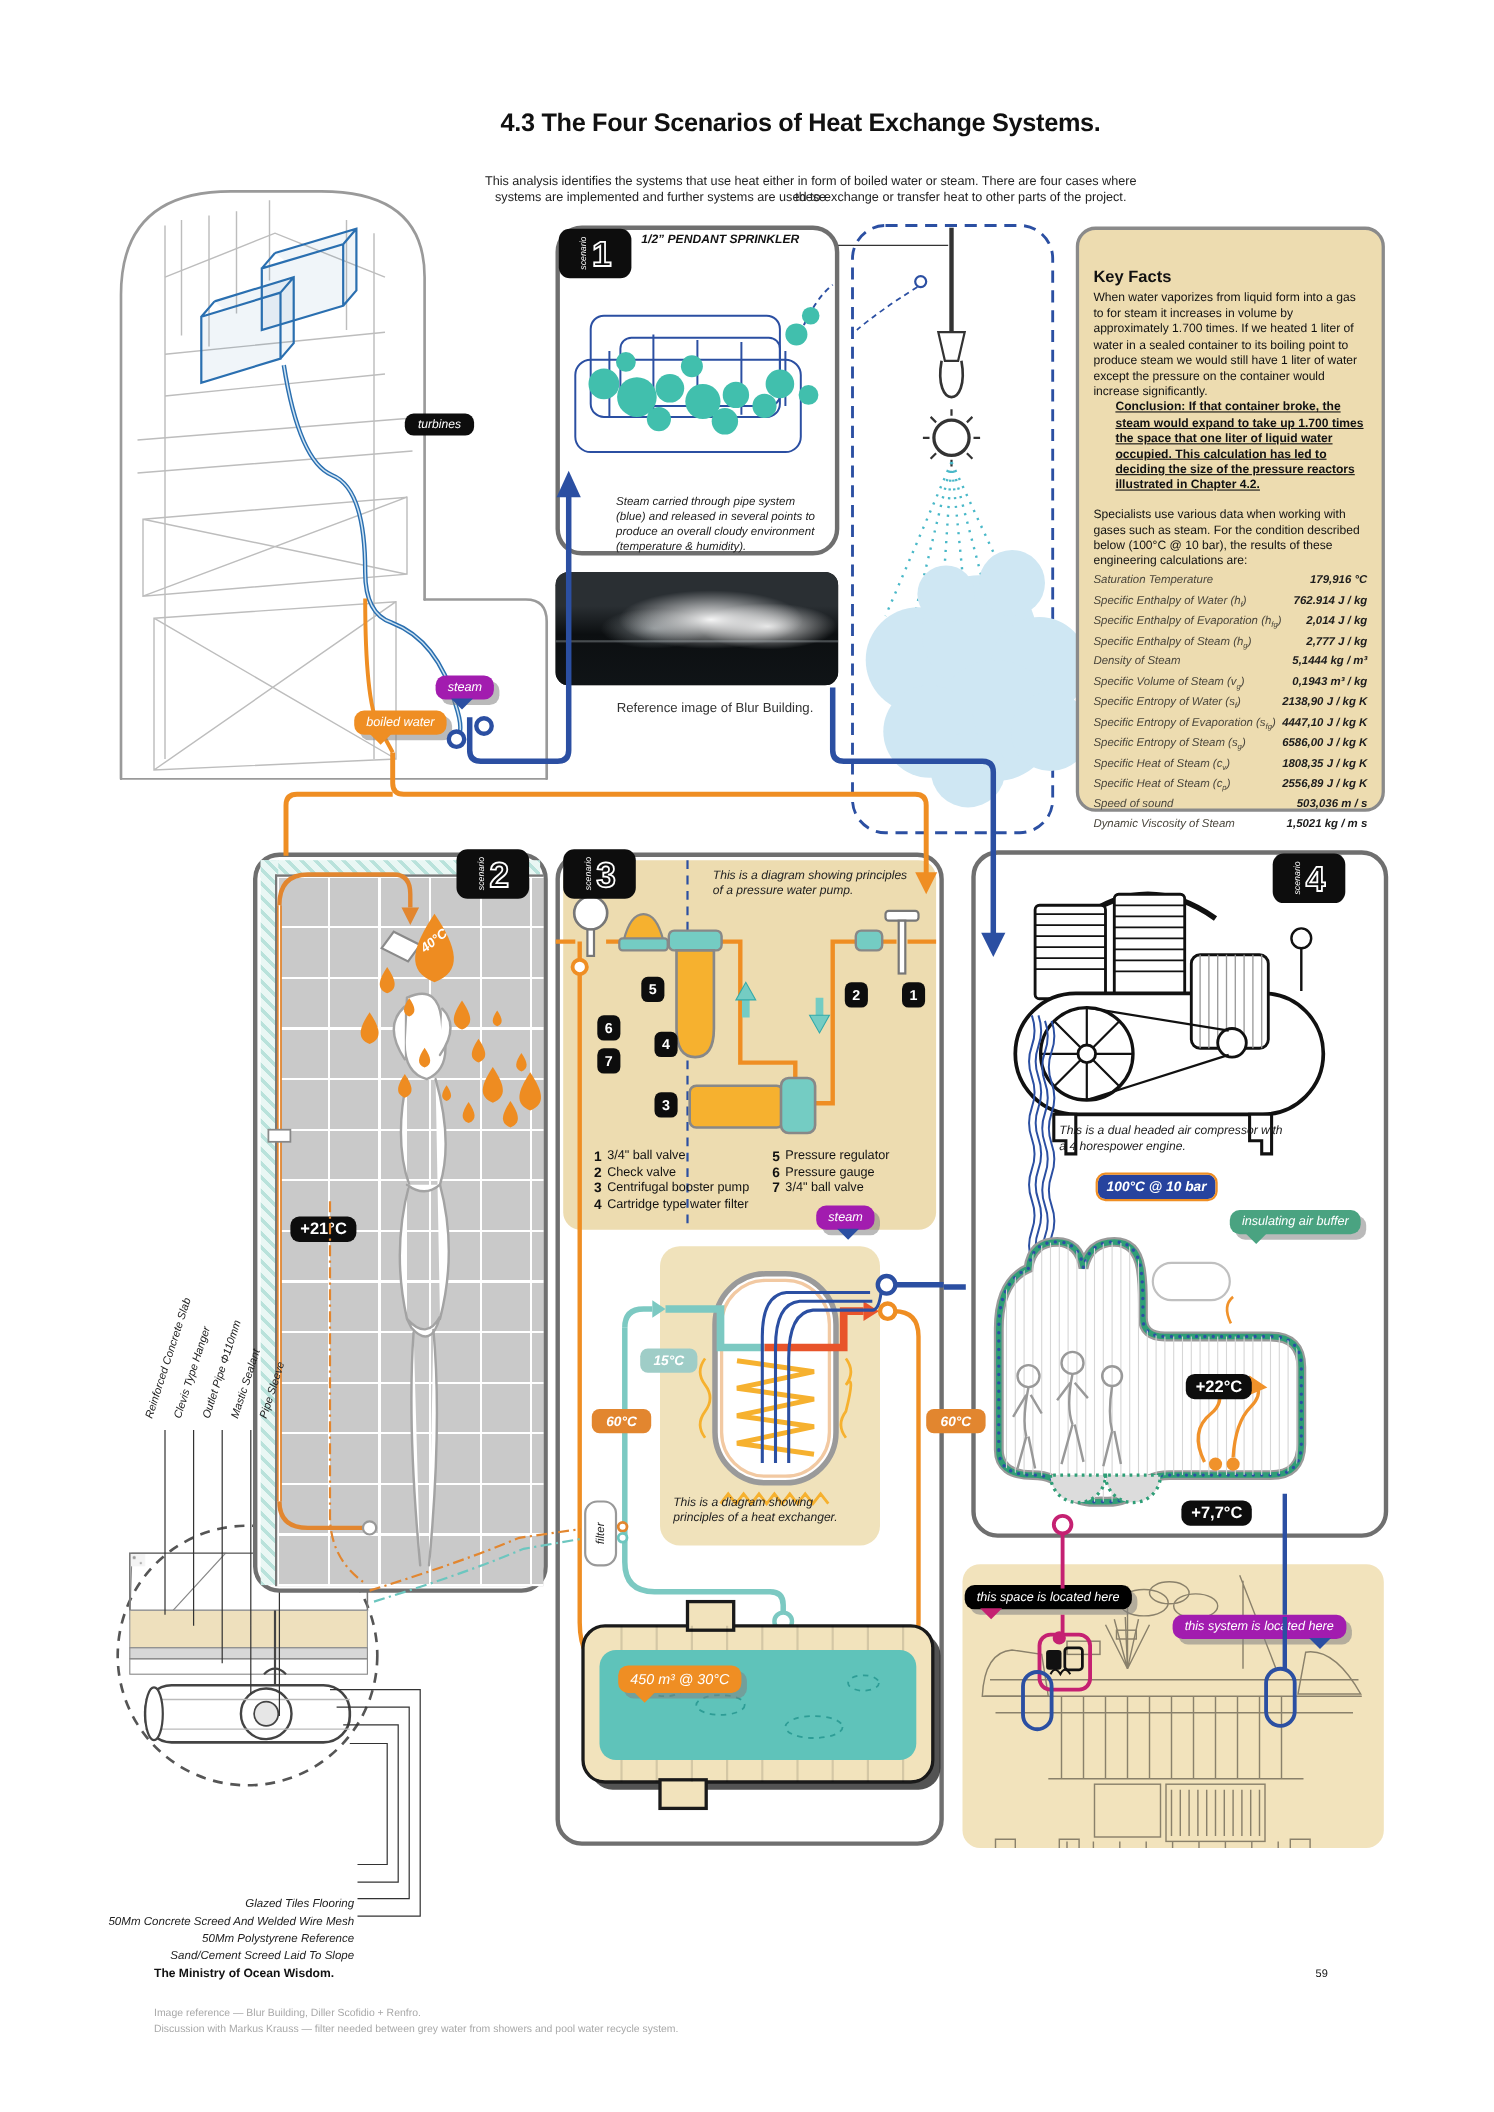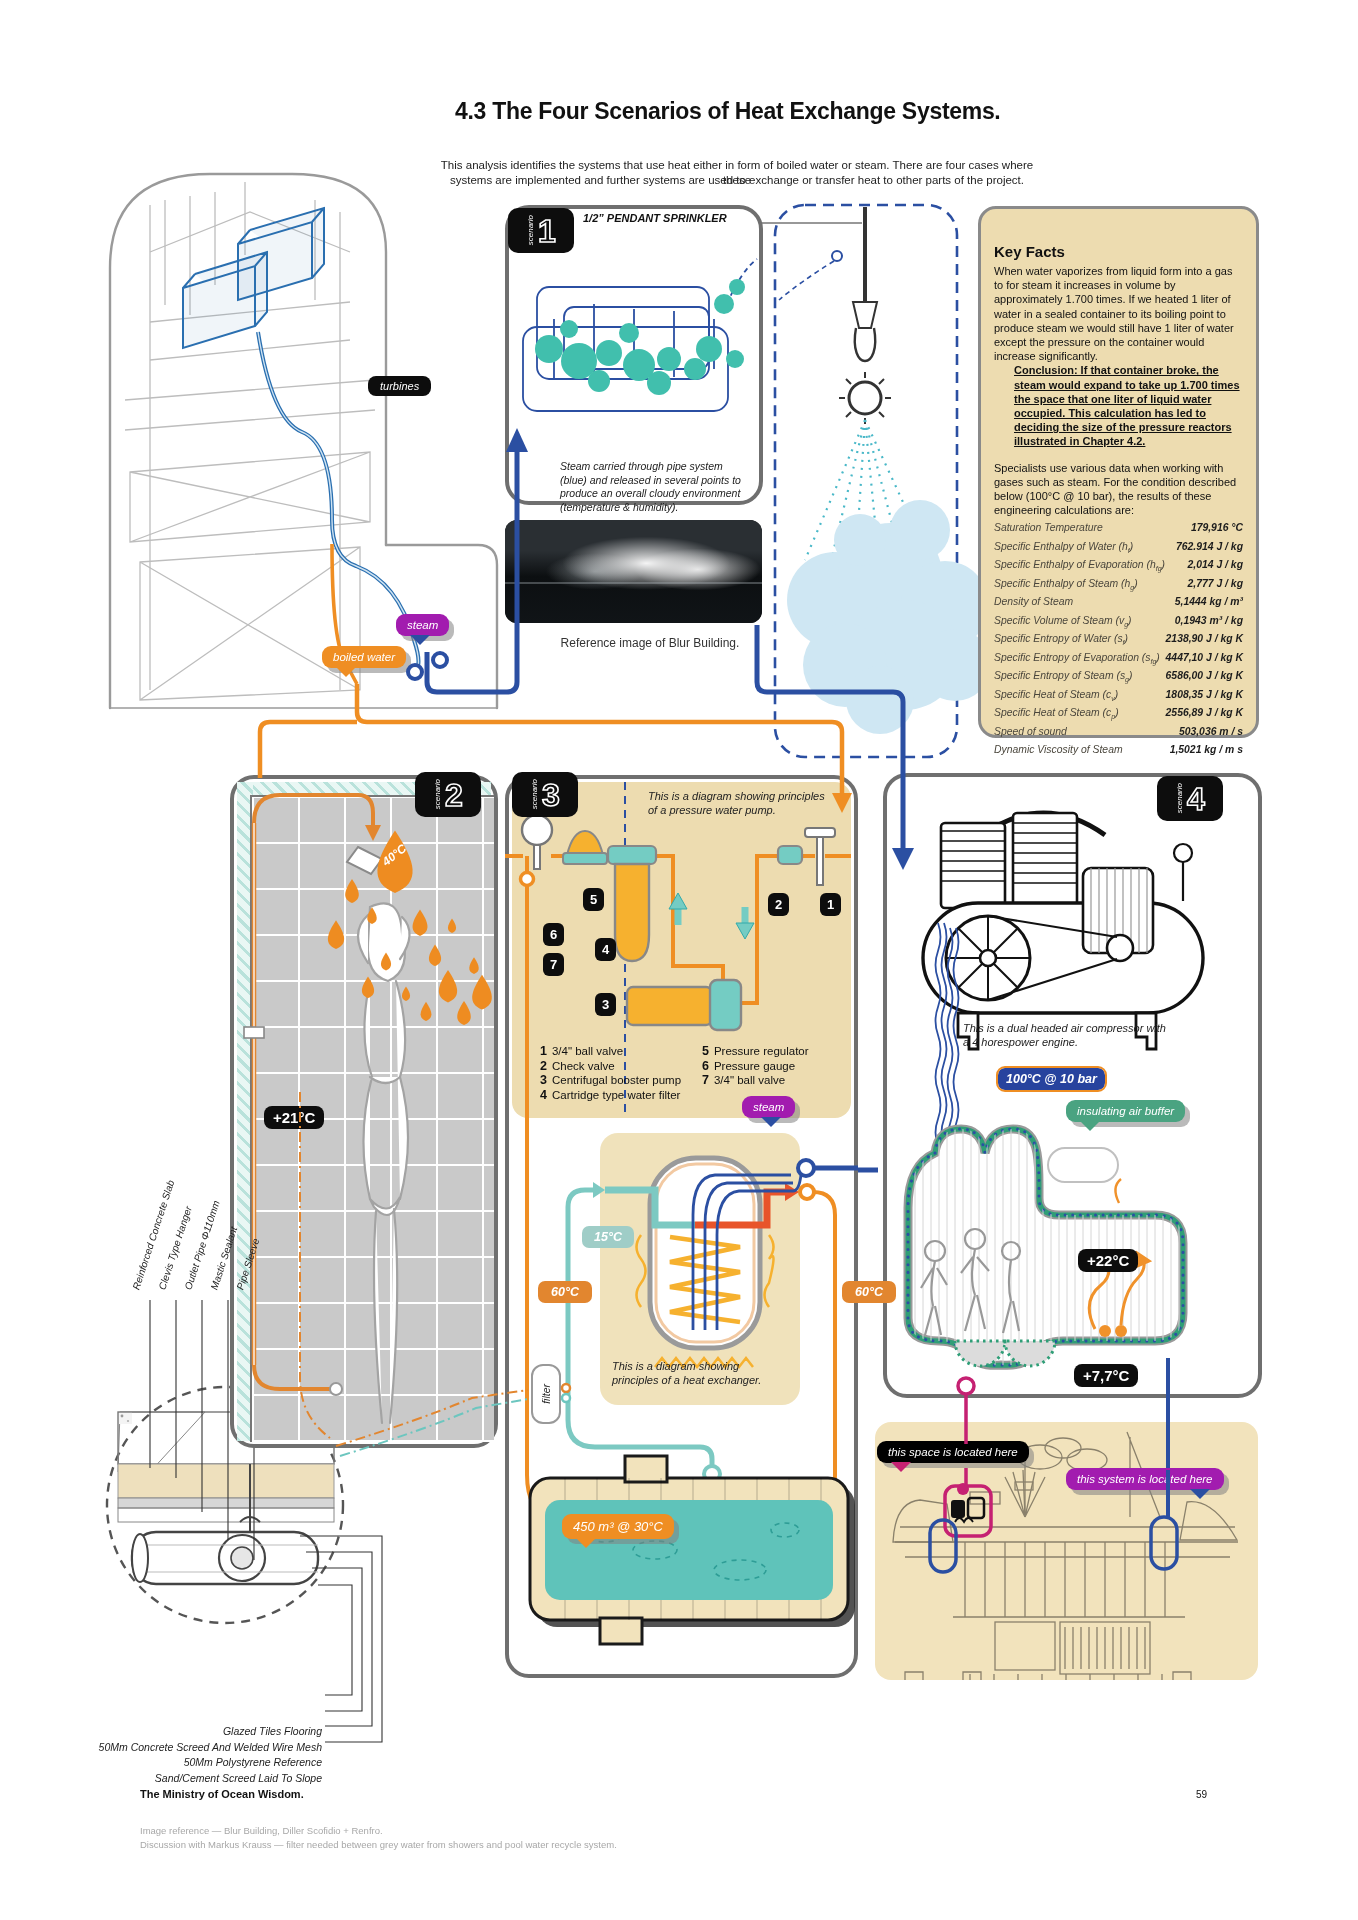--- a/index.html
+++ b/index.html
@@ -214,21 +214,21 @@
         <circle cx="215" cy="95" r="10"></circle>
           <circle cx="228" cy="78" r="8"></circle>
       </g>
     </svg>
   </div>
   <div class="sbadge" style="left:508px;top:208px">
     <span class="word">scenario</span>
     <span class="num">1</span>
   </div>
   <div class="abs" style="left:583px;top:212px;font-style:italic;font-weight:bold;font-size:11px;z-index:4">1/2” PENDANT SPRINKLER</div>
-  <div class="abs cap" style="left:560px;top:460px;width:190px;z-index:4">Steam carried through pipe system (blue) and released in several points to produce an overall cloudy environment (temperature &amp; humidity).</div>
+  <div class="abs cap" style="left:560px;top:450px;width:190px;z-index:4">Steam carried through pipe system (blue) and released in several points to produce an overall cloudy environment (temperature &amp; humidity).</div>
 
   <div class="abs" style="left:505px;top:520px;width:257px;height:103px;border-radius:12px;background:#0a0a0a;overflow:hidden;z-index:3">
     <div style="position:absolute;inset:0;background:
       radial-gradient(ellipse 120px 38px at 55% 42%, rgba(255,255,255,.95), rgba(255,255,255,0) 70%),
       radial-gradient(ellipse 90px 30px at 75% 48%, rgba(255,255,255,.85), rgba(255,255,255,0) 70%),
       radial-gradient(ellipse 70px 26px at 35% 50%, rgba(200,210,215,.5), rgba(255,255,255,0) 70%),
       linear-gradient(to bottom, #2a2f33 0 30%, #0c0f11 55%, #101417 100%);"></div>
     <div style="position:absolute;left:0;top:62px;width:100%;height:2px;background:rgba(180,190,195,.35)"></div>
   </div>
   <div class="abs photo-cap" style="left:540px;top:636px;width:220px;text-align:center;z-index:3">Reference image of Blur Building.</div>
@@ -614,21 +614,21 @@
       <path d="M72,568 A25,25 0 0 0 122,568 Z" fill="#dcdcdc" stroke="#2f9e77" stroke-width="3" stroke-dasharray="2.5 4"></path>
       <path d="M122,568 A25,25 0 0 0 172,568 Z" fill="#dcdcdc" stroke="#2f9e77" stroke-width="3" stroke-dasharray="2.5 4"></path>
     </g>
   </svg>
   <div class="sbadge" style="left:1157px;top:776px">
     <span class="word">scenario</span>
     <span class="num">4</span>
   </div>
   <div class="abs cap" style="left:963px;top:1022px;width:208px;font-size:11px;z-index:4">This is a dual headed air compressor with a 4 horespower engine.</div>
   <div class="pill navy" style="left:962px;top:1068px">100°C @ 10 bar</div>
-  <div class="bub green" style="left:1066px;top:1100px">insulating air buffer</div>
+  <div class="bub green" style="left:1118px;top:1100px">insulating air buffer</div>
   <div class="tbadge" style="left:1078px;top:1249px">+22°C</div>
   <div class="tbadge" style="left:1074px;top:1364px">+7,7°C</div>
 
   <div class="abs" style="left:875px;top:1422px;width:383px;height:258px;background:#f2e3bc;border-radius:16px;z-index:1"></div>
   <svg class="abs" style="left:875px;top:1422px;z-index:2" width="383" height="258" viewBox="0 0 383 258">
     <g stroke="#8a816b" stroke-width="1.3" fill="none">
       <path d="M25,105 H360 M20,120 H363 M30,135 H355"></path>
       <path d="M18,120 Q20,80 45,78 L72,82 L78,120 Z"></path>
       <path d="M305,118 L312,80 Q338,76 362,118 Z"></path>
       <path d="M90,120 V195 M110,120 V195 M130,120 V195 M150,120 V195 M170,120 V195 M190,120 V195 M210,120 V195 M230,120 V195 M250,120 V195 M270,120 V195 M290,120 V195"></path>

